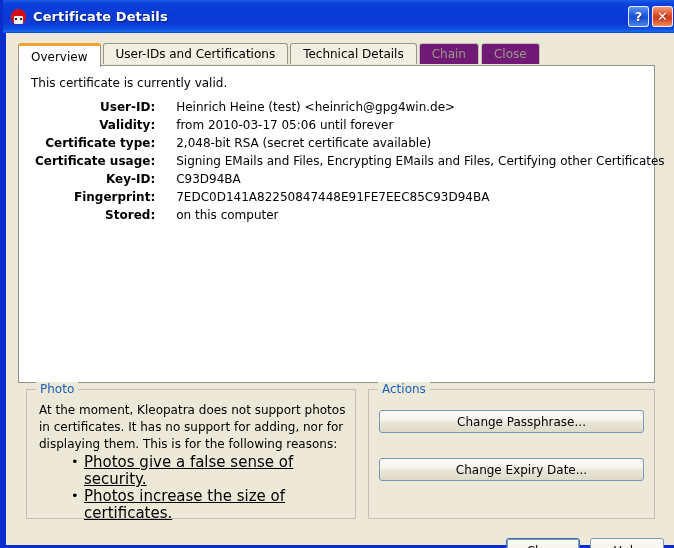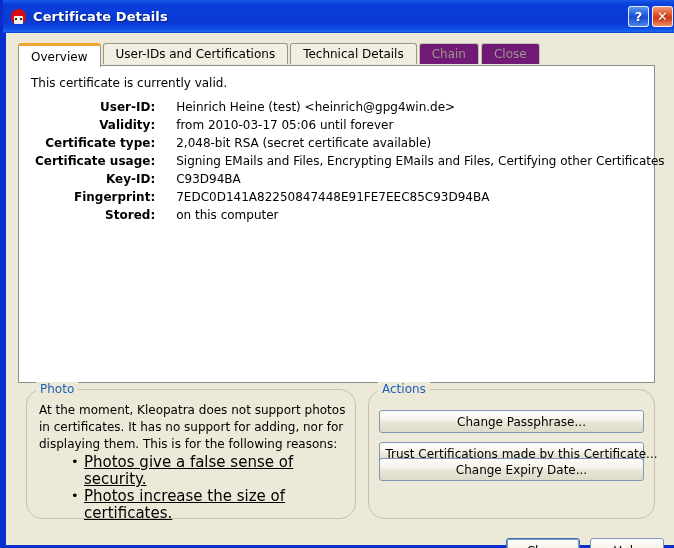--- a/index.html
+++ b/index.html
@@ -171,21 +171,21 @@
     width: 140px;
     padding-right: 5px;
     white-space: nowrap;
   }
   table.details td.v { white-space: nowrap; }
 
   
   .groupbox {
     position: absolute;
     border: 1px solid #c4c1b2;
-    border-radius: 16px;
+    border-radius: 0;
     background: transparent;
   }
   .gb-title {
     position: absolute;
     top: -8px; left: 9px;
     padding: 0 4px;
     background: #ece9d8;
     font-size: 12px;
     color: #1e5fb5;
   }
@@ -319,21 +319,20 @@
       <div class="photo-text">At the moment, Kleopatra does not support photos in certificates. It has no support for adding, nor for displaying them. This is for the following reasons:</div>
       <ul class="photo-list">
         <li>Photos give a false sense of security.</li>
         <li>Photos increase the size of certificates.</li>
       </ul>
     </div>
 
     <div class="groupbox" id="actions-box">
       <div class="gb-title">Actions</div>
       <div class="btn action-btn" id="btn-passphrase">Change Passphrase...</div>
-      <div class="btn action-btn" id="btn-trust">Trust Certifications made by this Certificate...</div>
       <div class="btn action-btn" id="btn-expiry">Change Expiry Date...</div>
     </div>
 
     <div class="btn bottom-btn" id="btn-close">Close</div>
     <div class="btn bottom-btn" id="btn-help">Help</div>
 
   </div>
 </div>
 
 </body></html>

